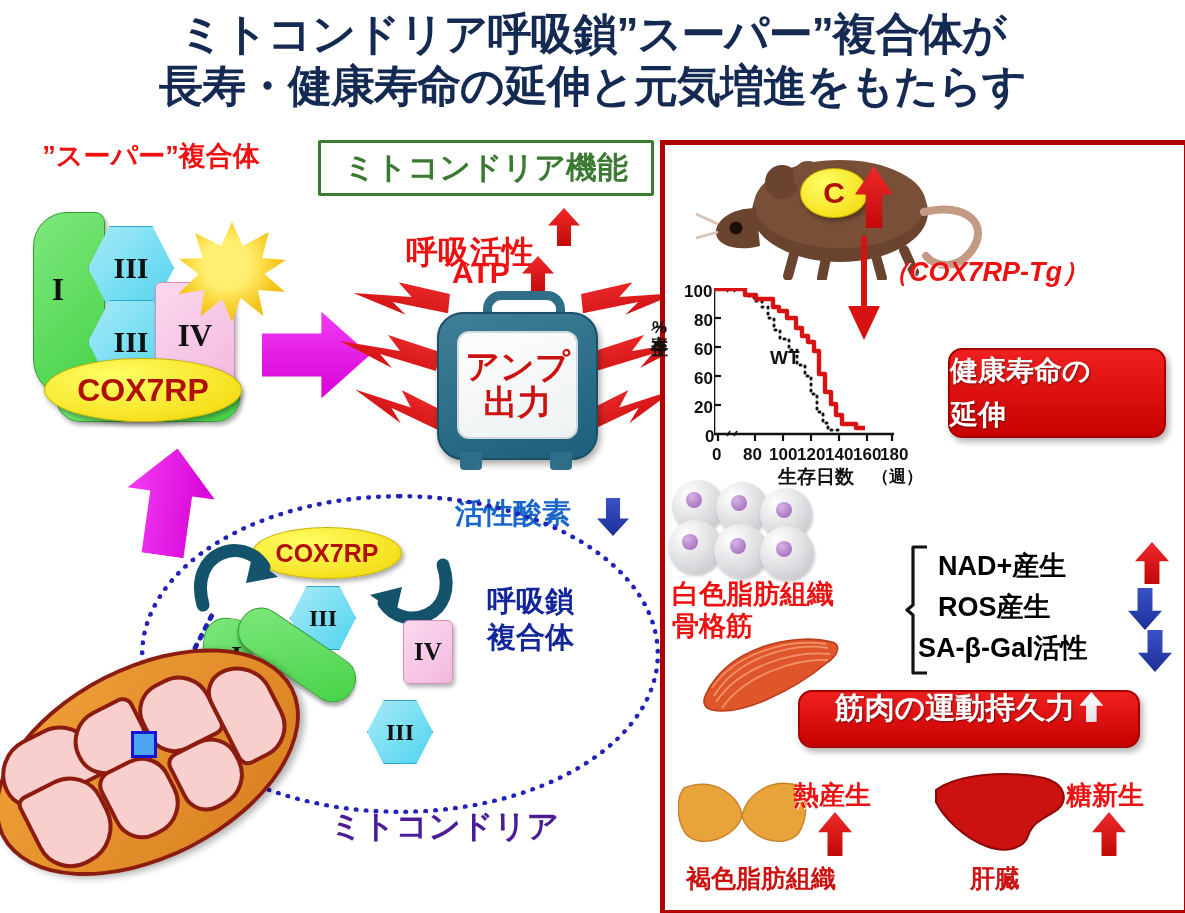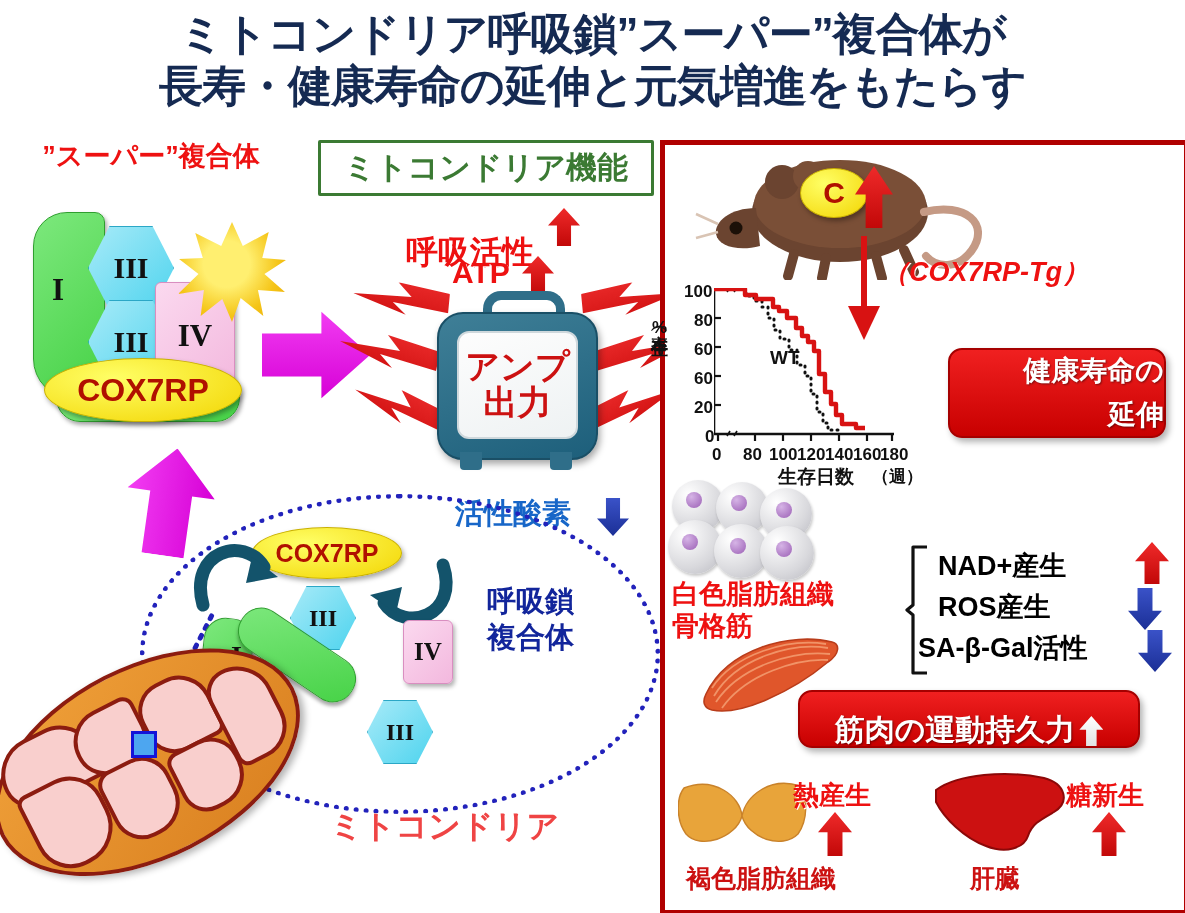--- a/index.html
+++ b/index.html
@@ -76,21 +76,21 @@
       filter:drop-shadow(2px 2px 2px rgba(0,0,0,.3));}
   .dn-blue-arrow{background:linear-gradient(180deg,#3a52c8,#1b2f96);
       clip-path:polygon(28% 0,72% 0,72% 54%,100% 54%,50% 100%,0 54%,28% 54%);
       filter:drop-shadow(2px 2px 2px rgba(0,0,0,.3));}
   .up-white-arrow{background:linear-gradient(180deg,#ffffff,#e2e2e2);
       clip-path:polygon(50% 0,100% 46%,72% 46%,72% 100%,28% 100%,28% 46%,0 46%);}
 
   .lbl-red{color:#ee1111;font-weight:bold;text-shadow:1px 1px 0 #fff;}
   .lbl-blue{color:#1766c8;font-weight:bold;}
   .lbl-navy{color:#12259b;font-weight:bold;}
-  .lbl-green{color:#ef4444;font-weight:bold;}
+  .lbl-green{color:#4c1d95;font-weight:bold;}
 
   
   #mito-outer{left:-18px;top:668px;width:320px;height:185px;
       transform:rotate(-27deg);}
   #mito-shell{width:320px;height:185px;border-radius:50%;
       background:linear-gradient(150deg,#f0a13a,#d97f1f);
       border:4px solid #8c1c10;box-shadow:3px 4px 7px rgba(0,0,0,.3);}
   .crista{position:absolute;background:#f9cfcd;border:4px solid #8c1c10;}
 
   #callout-sq{left:131px;top:731px;width:20px;height:21px;background:#4da6f0;
@@ -101,21 +101,21 @@
   .curve-arrow{stroke:#13536b;fill:none;}
 
   
   #right-panel{left:660px;top:140px;width:519px;height:765px;
       border:5px solid #b00000;background:#fff;}
   .tickl{color:#111;font-size:17px;font-weight:bold;
       font-family:"Liberation Sans",sans-serif;}
 
   .badge-red{background:linear-gradient(180deg,#f02020,#c80000);border-radius:14px;
       border:2px solid #a50000;box-shadow:3px 4px 6px rgba(0,0,0,.3);
-      display:flex;align-items:flex-end;justify-content:center;}
+      display:flex;align-items:flex-start;justify-content:center;}
   .badge-red span{color:#fff;font-weight:bold;text-shadow:1px 1px 2px rgba(0,0,0,.45);
       line-height:1.08;text-align:center;}
 
   .cell{border-radius:50%;background:radial-gradient(circle at 32% 28%,#ffffff,#d8d8dc 62%,#b9b9c0);
       box-shadow:1px 2px 3px rgba(0,0,0,.22);}
   .nucleus{border-radius:50%;background:radial-gradient(circle at 34% 30%,#d6b4e6,#9b5fb5);}
 
   .bio-txt{color:#000;font-weight:bold;font-size:27px;
       font-family:"Liberation Sans",sans-serif;}
 

